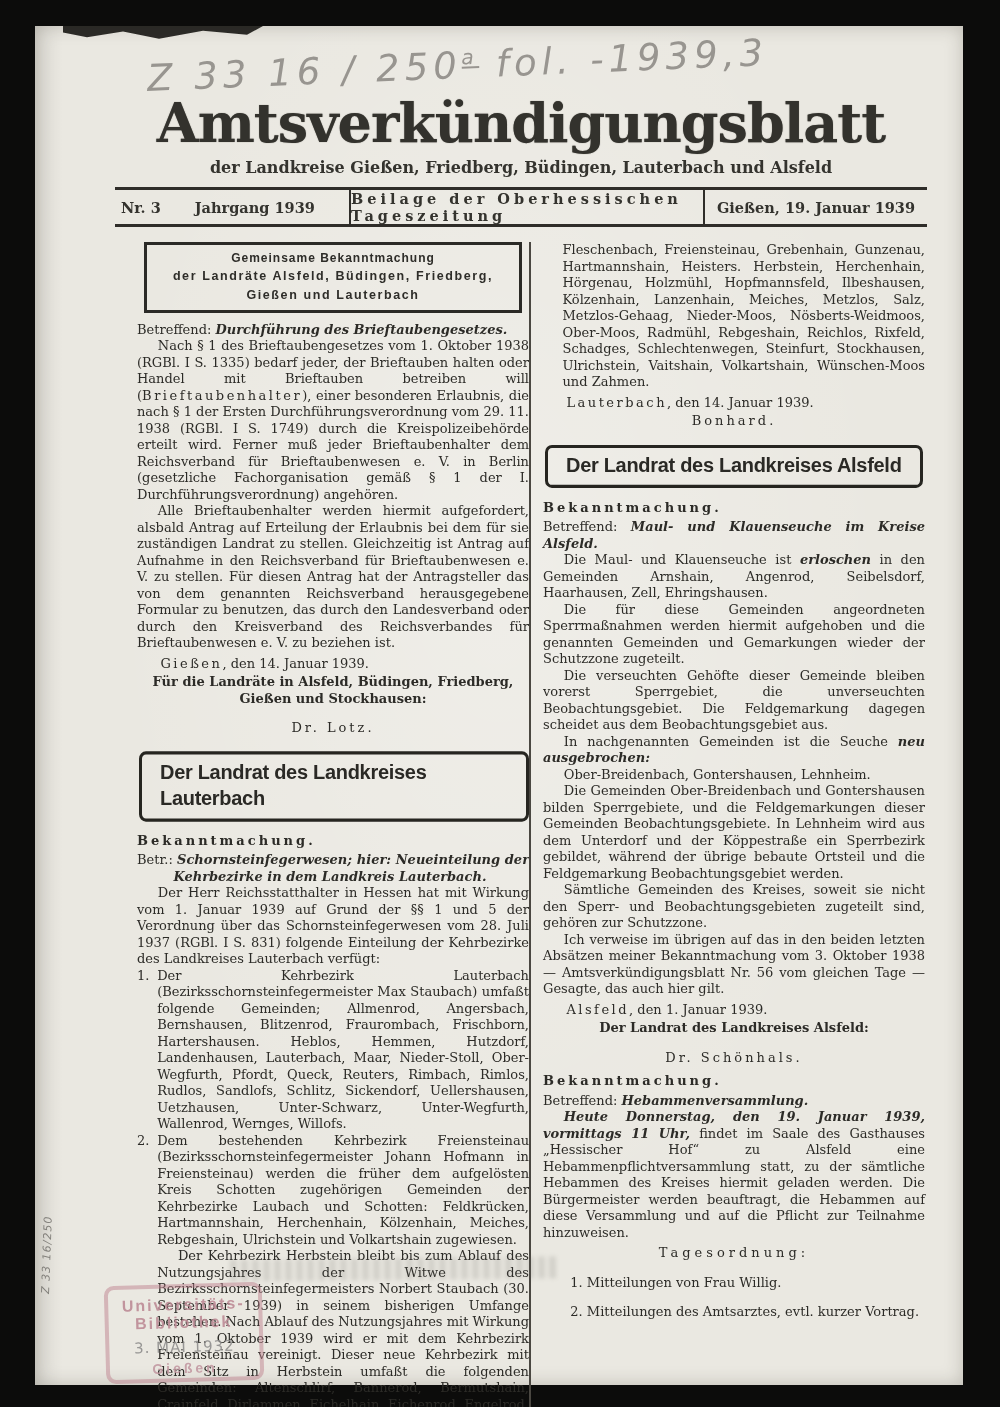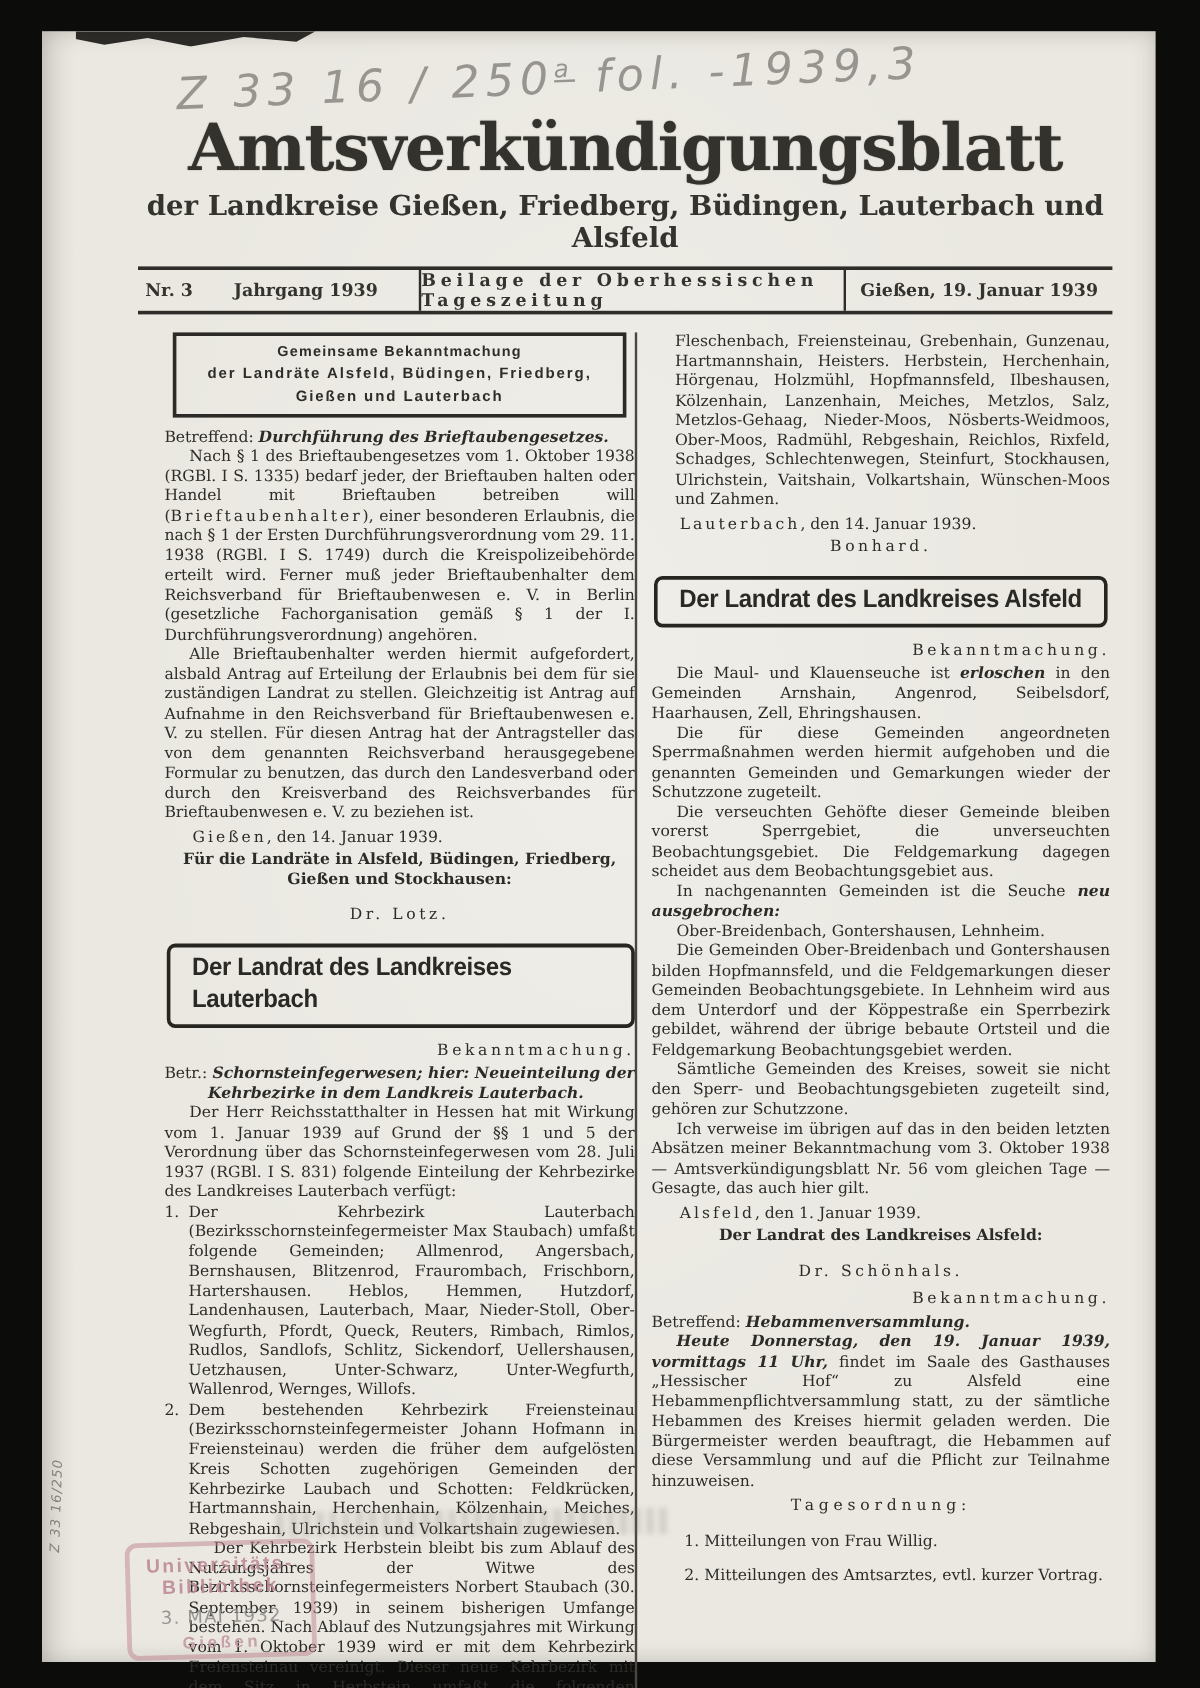--- a/index.html
+++ b/index.html
@@ -27,21 +27,21 @@
     position:absolute;left:6px;top:1158px;width:22px;height:110px;
     font-family:"DejaVu Sans",sans-serif;font-style:italic;font-size:11px;color:#6d6b66;
     writing-mode:vertical-rl;transform:rotate(182deg);letter-spacing:1px;opacity:.8;
   }
   .content{margin-left:80px;width:812px;padding-top:70px;}
   .masthead{text-align:center;}
   .mast-title{
     font-size:54px;font-weight:700;line-height:1.02;letter-spacing:-1px;
     color:#33322d;text-shadow:0 0 1px rgba(40,38,30,.6);
   }
-  .mast-sub{font-size:23px;font-weight:700;margin-top:7px;color:#34332e;}
+  .mast-sub{font-size:16px;font-weight:700;margin-top:7px;color:#34332e;}
   .bar{
     margin-top:10px;border-top:3px solid #2f2d29;border-bottom:3px solid #2f2d29;
     display:flex;align-items:stretch;height:34px;font-weight:700;font-size:14.5px;color:#34332e;
   }
   .bar-cell{display:flex;align-items:center;}
   .bar-left{width:228px;border-right:2px solid #2f2d29;justify-content:flex-start;gap:34px;padding-left:6px;}
   .bar-mid{flex:1;border-right:2px solid #2f2d29;justify-content:center;letter-spacing:4px;}
   .bar-right{width:222px;justify-content:center;}
   .cols{display:flex;margin-top:15px;font-size:13px;line-height:1.27;}
   .col-left{width:392px;margin-left:22px;}
@@ -60,21 +60,21 @@
     margin:12px 0 6px 2px;transform:scaleY(1.05);
   }
   .p{text-indent:1.6em;text-align:justify;margin:0;}
   .pflush{text-align:justify;margin:0;}
   .hang{padding-left:2.8em;text-indent:-2.8em;text-align:justify;margin:0;}
   .cont-block{padding-left:1.5em;text-align:justify;margin:0;}
   .p-ind{padding-left:1.55em;text-indent:1.6em;text-align:justify;margin:0;}
   .dateline{text-indent:1.8em;margin:4px 0 0 0;}
   .signoff{text-align:center;font-weight:700;margin-top:2px;}
   .signer{text-align:center;letter-spacing:3px;margin:2px 0 4px 0;}
-  .bek{text-align:right;font-weight:400;letter-spacing:3px;margin:7px 0 3px 0;}
+  .bek{text-align:left;font-weight:700;letter-spacing:3px;margin:7px 0 3px 0;}
   .agenda-title{text-align:center;letter-spacing:4px;margin-top:4px;}
   .agenda-item{padding-left:2.1em;margin-top:12px;}
   .listrow{display:flex;margin:0;}
   .listnum{flex:none;width:1.55em;}
   .listtext{flex:1;text-align:justify;}
   .b{font-weight:700;font-style:italic;}
   .sp{letter-spacing:2.5px;}
   .ghost{
     position:absolute;left:195px;top:1232px;width:330px;height:22px;opacity:.18;
     background:repeating-linear-gradient(90deg,#6a6862 0 7px,transparent 7px 11px);
@@ -154,26 +154,27 @@
       <div class="col-sep"></div>
 
       <div class="col-right">
         <p class="cont-block">Fleschenbach, Freiensteinau, Grebenhain, Gunzenau, Hartmannshain, Heisters. Herbstein, Herchenhain, Hörgenau, Holzmühl, Hopfmannsfeld, Ilbeshausen, Kölzenhain, Lanzenhain, Meiches, Metzlos, Salz, Metzlos-Gehaag, Nieder-Moos, Nösberts-Weidmoos, Ober-Moos, Radmühl, Rebgeshain, Reichlos, Rixfeld, Schadges, Schlechtenwegen, Steinfurt, Stockhausen, Ulrichstein, Vaitshain, Volkartshain, Wünschen-Moos und Zahmen.</p>
         <p class="dateline"><span class="sp">Lauterbach</span><span>, den 14. Januar 1939.</span></p>
         <p class="signer">Bonhard.</p>
 
         <div class="secbox">Der Landrat des Landkreises Alsfeld</div>
 
         <p class="bek">Bekanntmachung.</p>
+        <p class="pflush"><span>Betreffend: </span><span class="b">Maul- und Klauenseuche im Kreise Alsfeld.</span></p>
         <p class="p"><span>Die Maul- und Klauenseuche ist </span><span class="b">erloschen</span><span> in den Gemeinden Arnshain, Angenrod, Seibelsdorf, Haarhausen, Zell, Ehringshausen.</span></p>
         <p class="p">Die für diese Gemeinden angeordneten Sperrmaßnahmen werden hiermit aufgehoben und die genannten Gemeinden und Gemarkungen wieder der Schutzzone zugeteilt.</p>
         <p class="p">Die verseuchten Gehöfte dieser Gemeinde bleiben vorerst Sperrgebiet, die unverseuchten Beobachtungsgebiet. Die Feldgemarkung dagegen scheidet aus dem Beobachtungsgebiet aus.</p>
         <p class="p"><span>In nachgenannten Gemeinden ist die Seuche </span><span class="b">neu ausgebrochen:</span></p>
         <p class="p">Ober-Breidenbach, Gontershausen, Lehnheim.</p>
-        <p class="p">Die Gemeinden Ober-Breidenbach und Gontershausen bilden Hopfmannsfeld, und die Feldgemarkungen dieser Gemeinden Beobachtungsgebiete. In Lehnheim wird aus dem Unterdorf und der Köppestraße ein Sperrbezirk gebildet, während der übrige bebaute Ortsteil und die Feldgemarkung Beobachtungsgebiet werden.</p>
+        <p class="p">Die Gemeinden Ober-Breidenbach und Gontershausen bilden Sperrgebiete, und die Feldgemarkungen dieser Gemeinden Beobachtungsgebiete. In Lehnheim wird aus dem Unterdorf und der Köppestraße ein Sperrbezirk gebildet, während der übrige bebaute Ortsteil und die Feldgemarkung Beobachtungsgebiet werden.</p>
         <p class="p">Sämtliche Gemeinden des Kreises, soweit sie nicht den Sperr- und Beobachtungsgebieten zugeteilt sind, gehören zur Schutzzone.</p>
         <p class="p">Ich verweise im übrigen auf das in den beiden letzten Absätzen meiner Bekanntmachung vom 3. Oktober 1938 — Amtsverkündigungsblatt Nr. 56 vom gleichen Tage — Gesagte, das auch hier gilt.</p>
         <p class="dateline"><span class="sp">Alsfeld</span><span>, den 1. Januar 1939.</span></p>
         <p class="signoff">Der Landrat des Landkreises Alsfeld:</p>
         <p class="signer">Dr. Schönhals.</p>
 
         <p class="bek">Bekanntmachung.</p>
         <p class="pflush"><span>Betreffend: </span><span class="b">Hebammenversammlung.</span></p>
         <p class="p"><span class="b">Heute Donnerstag, den 19. Januar 1939, vormittags 11 Uhr,</span><span> findet im Saale des Gasthauses „Hessischer Hof“ zu Alsfeld eine Hebammenpflichtversammlung statt, zu der sämtliche Hebammen des Kreises hiermit geladen werden. Die Bürgermeister werden beauftragt, die Hebammen auf diese Versammlung und auf die Pflicht zur Teilnahme hinzuweisen.</span></p>
 

